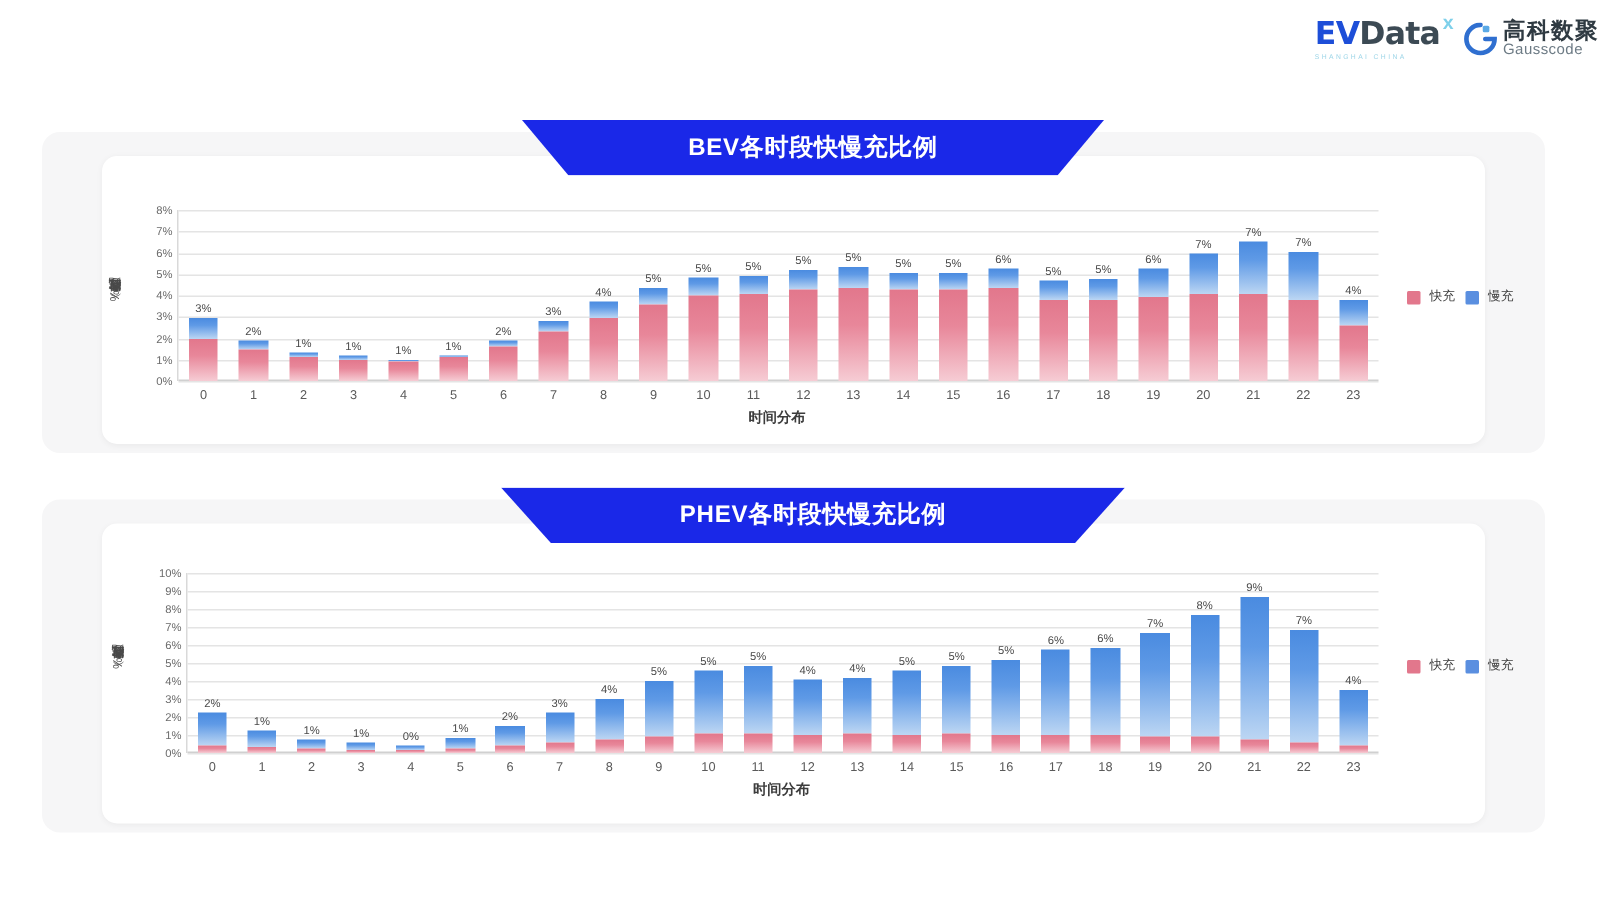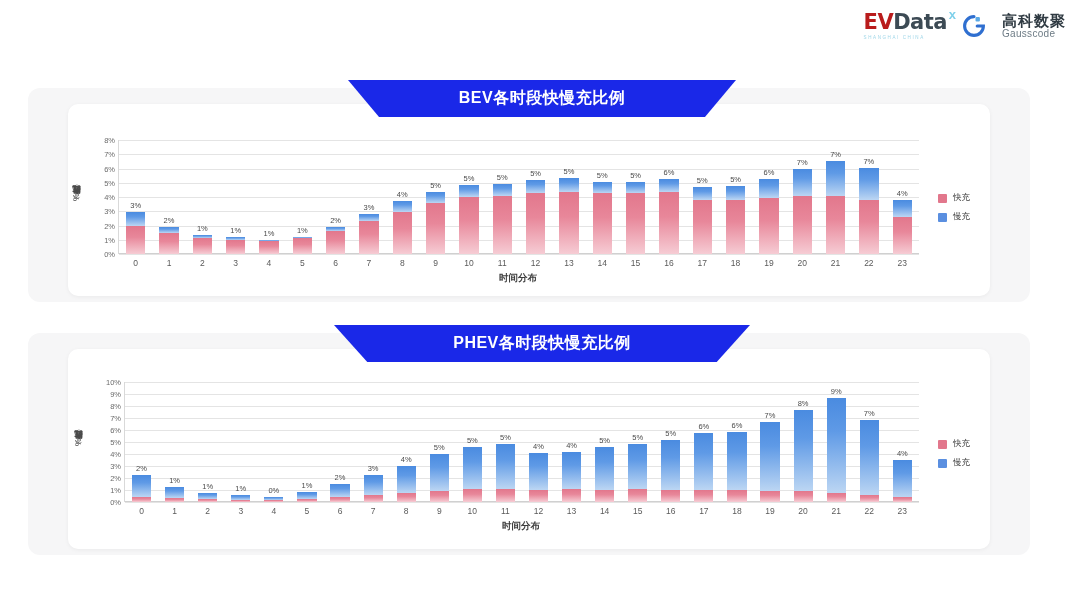--- a/index.html
+++ b/index.html
@@ -19,30 +19,30 @@
     position:absolute; right:14px; top:12px;
     display:flex; align-items:center; gap:16px;
   }
   .logo-evdata{ position:relative; display:flex; flex-direction:column; align-items:flex-start; }
   .logo-evdata .word{
     font-family:"DejaVu Sans",sans-serif;
     font-size:21px; font-weight:700; letter-spacing:-0.5px;
     color:#3c4a54; line-height:1;
   }
   .logo-evdata .word .ev{
-    color:#b91c1c;
+    color:#1d4ed8;
   }
   .logo-evdata .x{
     position:absolute; right:-9px; top:-5px;
     font-size:13px; color:#7ed0ea; font-weight:700;
   }
   .logo-evdata .sub{
     font-size:4.5px; letter-spacing:1.6px; color:#9fd6e8; margin-top:2px;
   }
-  .logo-gauss{ display:flex; align-items:center; gap:17px; }
+  .logo-gauss{ display:flex; align-items:center; gap:4px; }
   .logo-gauss .mark{
     width:22px;height:22px;position:relative;
   }
   .logo-gauss .txt-cn{
     font-size:15px; font-weight:700; color:#2f3a42; line-height:1.05;
     letter-spacing:1px;
   }
   .logo-gauss .txt-en{
     font-size:10px; color:#6d7b85; line-height:1.1; letter-spacing:0.3px;
   }
@@ -127,21 +127,21 @@
     position:absolute; top:100%; margin-top:4px; left:0; width:100%;
     text-align:center; font-size:8.5px; color:#5a5a5a;
   }
   .xaxis{
     position:absolute; left:0; width:100%; height:1px; background:#d0d0d0; bottom:0;
   }
 
   
   .legend{
     position:absolute;
-    display:flex; flex-direction:column; gap:7px;
+    display:flex; flex-direction:row; gap:7px;
   }
   .legend-row{ display:flex; align-items:center; gap:6px; }
   .legend-swatch{ width:9px; height:9px; border-radius:1px; }
   .legend-text{ font-size:8.5px; color:#3c3c3c; }
 </style>
 </head>
 <body>
 
 <div class="header">
   <div class="logos">

